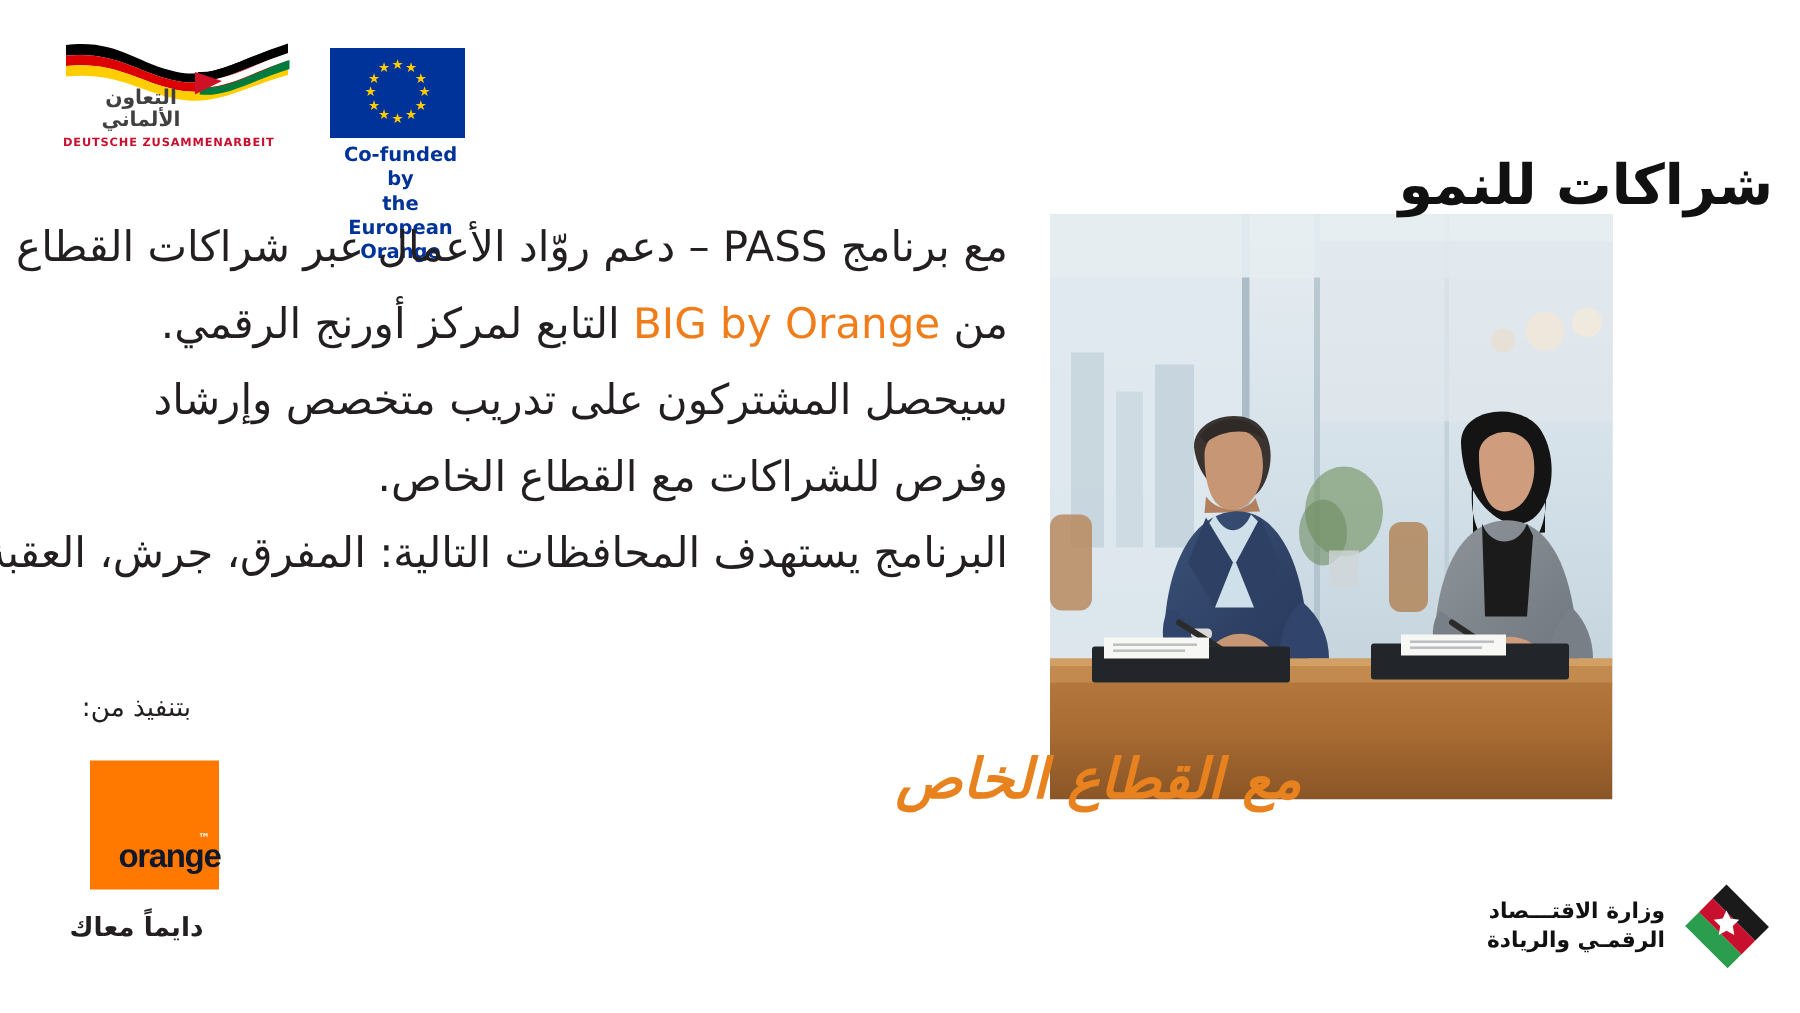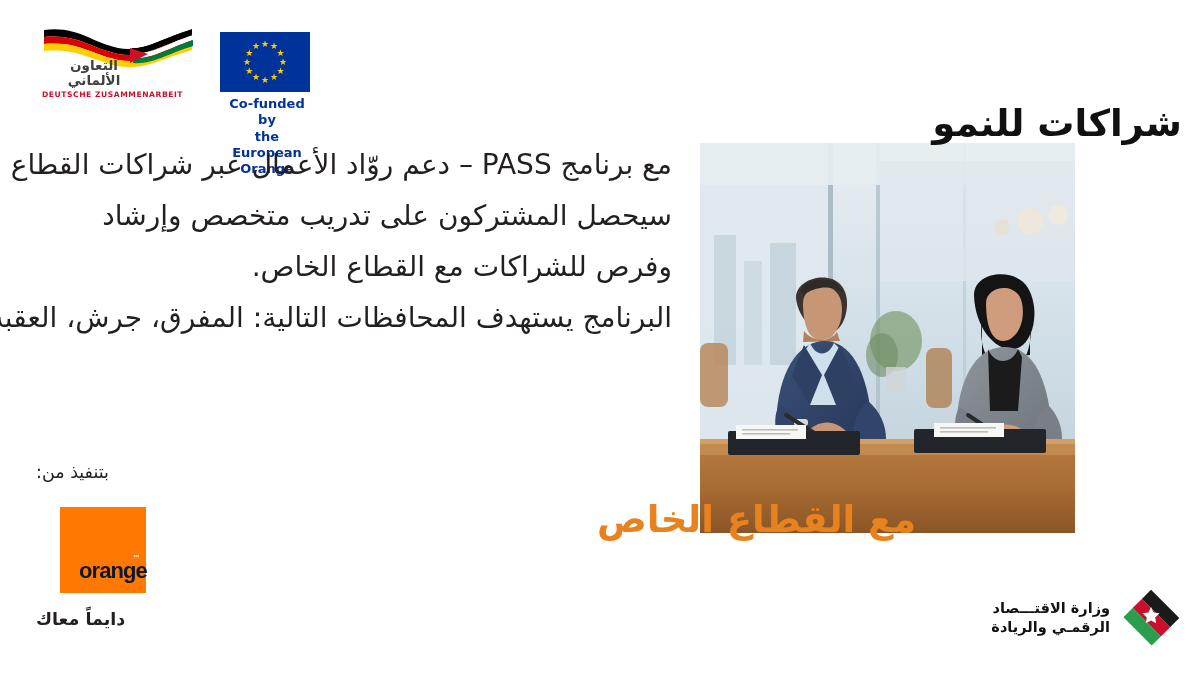--- a/index.html
+++ b/index.html
@@ -144,20 +144,21 @@
     left: 597px;
     top: 498px;
     color: #E8821E;
     font-size: 37px;
     font-weight: 700;
     direction: rtl;
     text-align: right;
     letter-spacing: -0.3px;
     z-index: 5;
     white-space: nowrap;
+    font-style: italic;
   }
 
   
   .photo {
     position: absolute;
     left: 700px;
     top: 143px;
     width: 375px;
     height: 390px;
     overflow: hidden;
@@ -165,21 +166,21 @@
     background: #cfd8dd;
   }
   .photo svg { display: block; width: 100%; height: 100%; }
 
   
   .impl {
     position: absolute;
     left: 36px;
     top: 462px;
     direction: rtl;
-    text-align: left;
+    text-align: center;
     width: 110px;
   }
   .impl-label {
     color: #231f20;
     font-size: 17.5px;
     font-weight: 400;
   }
   .orange-logo {
     margin-top: 25px;
     width: 86px;
@@ -368,20 +369,21 @@
       <rect x="240" y="284" width="56" height="1.6" fill="#b9bcc0"></rect>
       <rect x="240" y="288" width="48" height="1.6" fill="#b9bcc0"></rect>
     </svg>
   </div>
 
   <div class="subline">مع القطاع الخاص</div>
 
   <div class="copy-block">
     <div id="copy-lines">
         <div class="copy-line"><span>مع برنامج PASS – دعم روّاد الأعمال عبر شراكات القطاع الخاص.</span></div>
+        <div class="copy-line"><span>من </span><span class="brand-orange-inline">BIG by Orange</span><span> التابع لمركز أورنج الرقمي.</span></div>
         <div class="copy-line"><span>سيحصل المشتركون على تدريب متخصص وإرشاد</span></div>
         <div class="copy-line"><span>وفرص للشراكات مع القطاع الخاص.</span></div>
         <div class="copy-line"><span>البرنامج يستهدف المحافظات التالية: المفرق، جرش، العقبة، الكرك</span></div>
       </div>
   </div>
 
   <div class="impl">
     <div class="impl-label">بتنفيذ من:</div>
     <div class="orange-logo">
       <span class="orange-word">orange</span>

